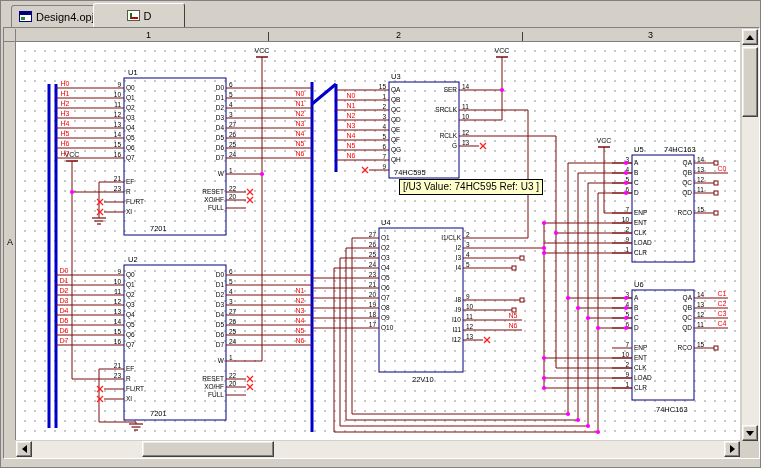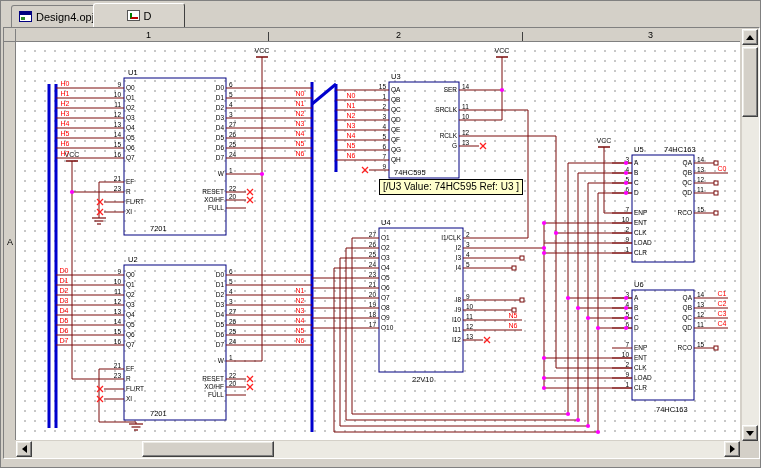--- a/index.html
+++ b/index.html
@@ -671,21 +671,21 @@
           <text x="335" y="106" fill="#ff0000" font-size="7" text-anchor="middle">N5</text>
           <text x="335" y="116" fill="#ff0000" font-size="7" text-anchor="middle">N6</text>
           <text x="497" y="276" fill="#ff0000" font-size="7" text-anchor="middle">N5</text>
           <text x="497" y="286" fill="#ff0000" font-size="7" text-anchor="middle">N6</text>
           <text x="706" y="129" fill="#ff0000" font-size="7" text-anchor="middle">C0</text>
           <text x="706" y="254" fill="#ff0000" font-size="7" text-anchor="middle">C1</text>
           <text x="706" y="264" fill="#ff0000" font-size="7" text-anchor="middle">C2</text>
           <text x="706" y="274" fill="#ff0000" font-size="7" text-anchor="middle">C3</text>
           <text x="706" y="284" fill="#ff0000" font-size="7" text-anchor="middle">C4</text>
         </svg>
-      <div class="tooltip" id="tooltip" style="left: 363px; top: 137px;">
+      <div class="tooltip" id="tooltip" style="left: 383px; top: 137px;">
         <span>[/U3 Value: 74HC595 Ref: U3 ]</span>
       </div>
     </div>
 
     <div class="vscroll">
       <div class="sb-btn sb-up">
           <span class="arr arr-up"></span>
         </div>
       <div class="vthumb"></div>
       <div class="sb-btn sb-down">

